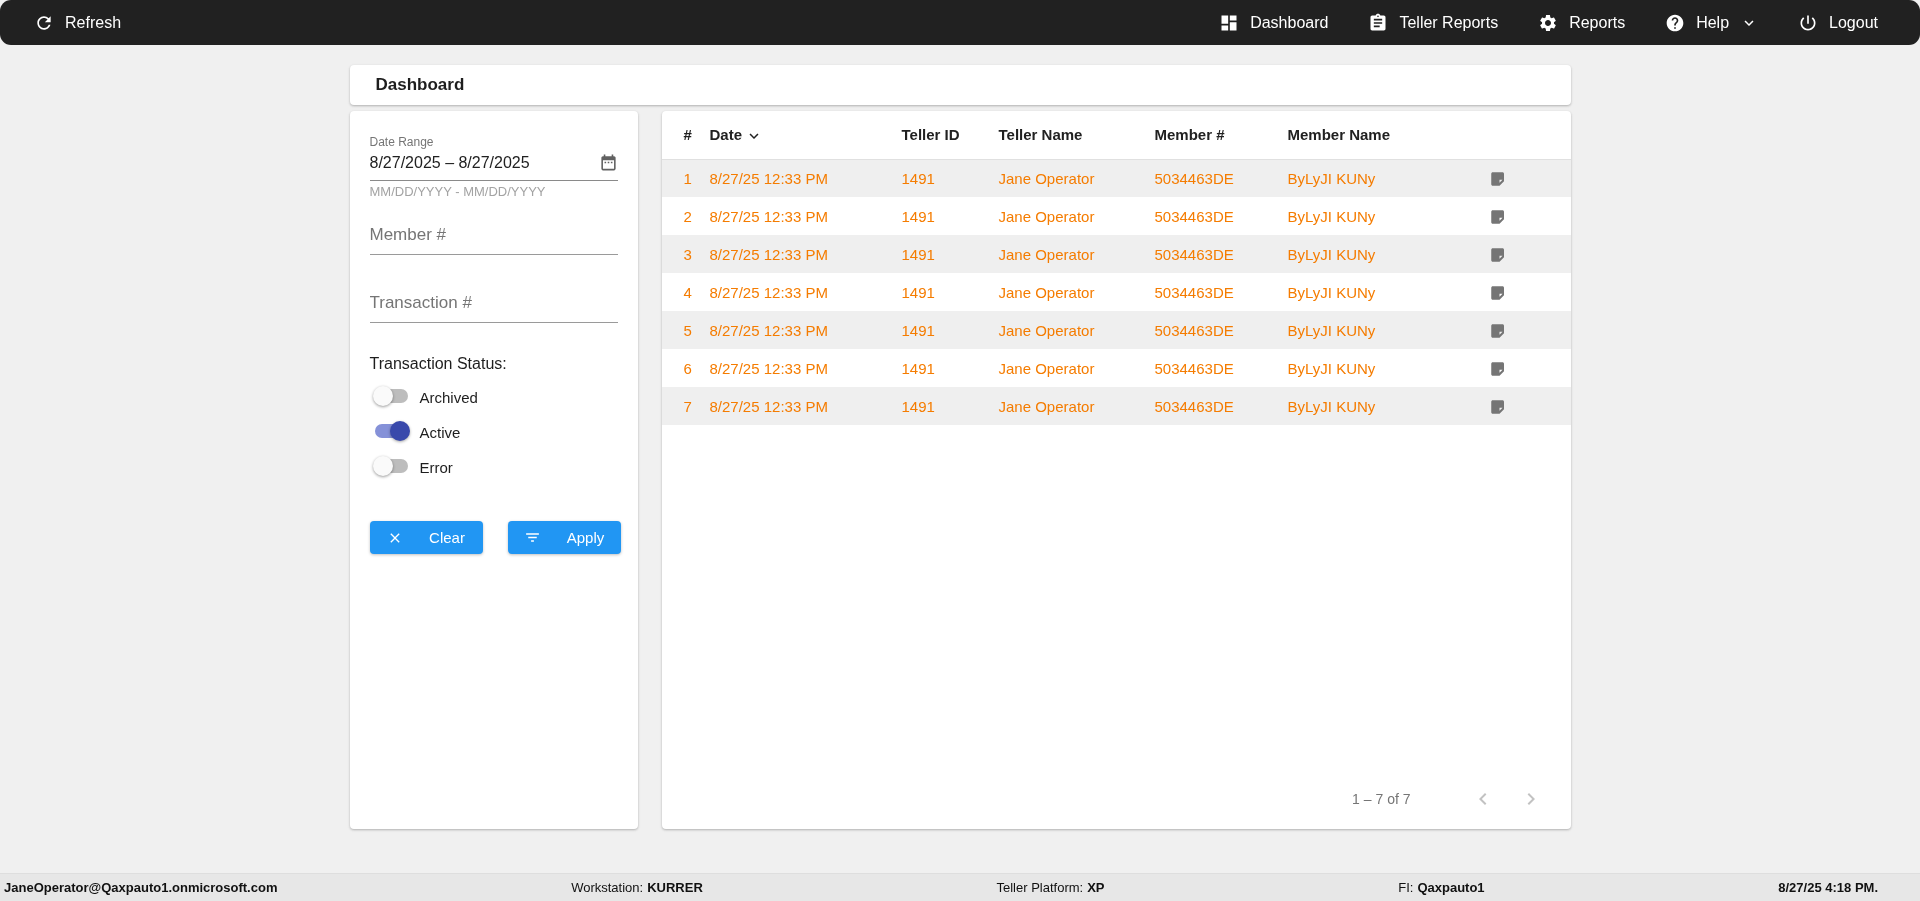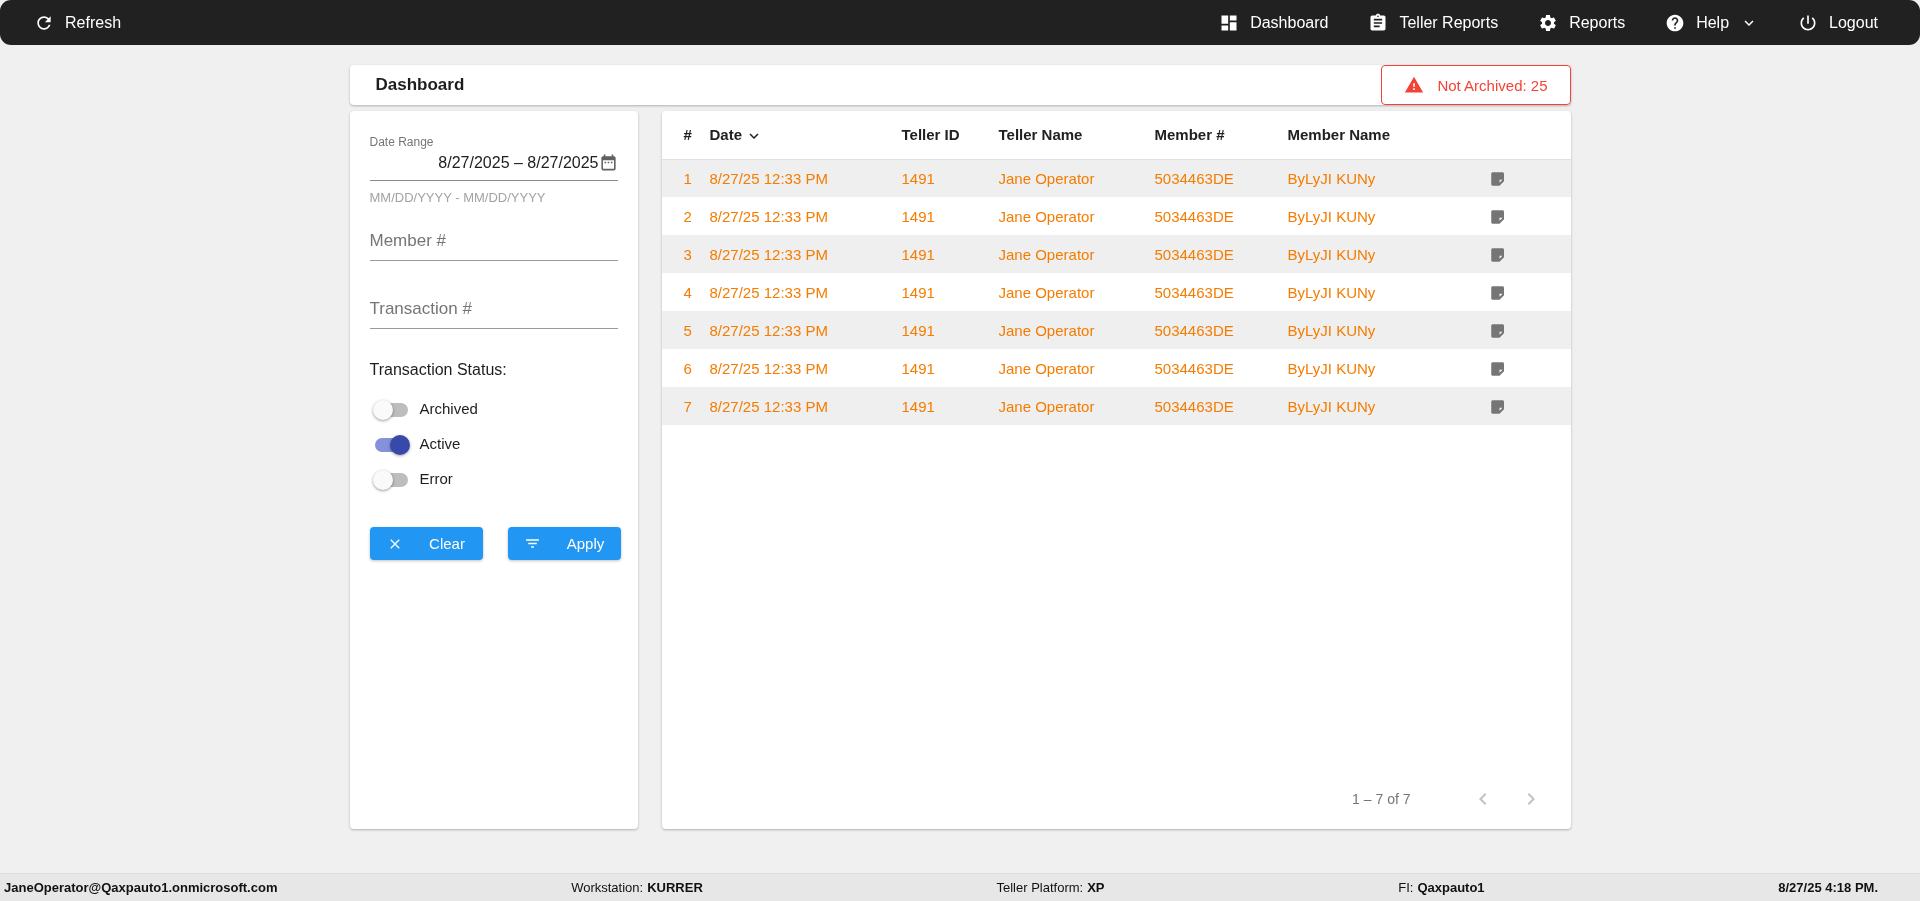--- a/index.html
+++ b/index.html
@@ -42,36 +42,36 @@
   .alert-badge {
     height: 100%; border: 1px solid #f44336; border-radius: 4px; background: #fff;
     display: flex; align-items: center; gap: 13px; padding: 0 22px;
     color: #f44336; font-size: 15px; cursor: pointer;
   }
   .panels { display: flex; gap: 24px; margin-top: 6px; }
   
   .filter-panel { width: 288px; height: 718px; padding: 24px 20px 0; flex: none; }
   .field-label { font-size: 12px; color: #757575; }
   .date-row {
-    display: flex; align-items: center; justify-content: flex-end;
+    display: flex; align-items: center; justify-content: space-between;
     border-bottom: 1px solid #8a8a8a; padding-bottom: 8px; margin-top: 4px;
   }
   .date-value { font-size: 16px; color: #212121; }
   .cal-btn { background: none; border: none; padding: 0; cursor: pointer; display: flex; }
-  .date-hint { font-size: 13px; color: #a3a3a3; margin-top: 9px; }
+  .date-hint { font-size: 13px; color: #a3a3a3; margin-top: 3px; }
   .text-field { margin-top: 22px; }
   .text-field input {
     width: 100%; border: none; border-bottom: 1px solid #9a9a9a; background: transparent;
     font-family: inherit; font-size: 17px; color: #212121; padding: 4px 0 9px; outline: none;
   }
   .text-field input::placeholder { color: #757575; opacity: 1; }
   .text-field.tx { margin-top: 34px; }
   .status-label { margin-top: 32px; font-size: 16px; color: #1e1e1e; }
   .toggles { margin-top: 16px; display: flex; flex-direction: column; gap: 13px; padding-left: 5px; }
-  .toggle-row { display: flex; align-items: flex-end; gap: 12px; height: 22px; cursor: pointer; }
+  .toggle-row { display: flex; align-items: flex-start; gap: 12px; height: 22px; cursor: pointer; }
   .switch { position: relative; width: 33px; height: 14px; border-radius: 7px; background: #bdbdbd; flex: none; }
   .switch::after {
     content: ""; position: absolute; top: -3px; left: -2px; width: 20px; height: 20px;
     border-radius: 50%; background: #fafafa; box-shadow: 0 1px 3px rgba(0,0,0,.4);
   }
   .toggle-row.on .switch { background: #8591d8; }
   .toggle-row.on .switch::after { left: 15px; background: #3949ab; box-shadow: 0 1px 3px rgba(0,0,0,.35); }
   .toggle-label { font-size: 15px; color: #1e1e1e; }
   .filter-buttons { display: flex; gap: 25px; margin-top: 40px; }
   .btn {
@@ -157,26 +157,20 @@
         </svg>
       <span>Logout</span>
     </button>
   </nav>
 </header>
 
 <main class="content">
   <div class="container">
     <div class="page-header card">
       <span class="page-title">Dashboard</span>
-      <div class="alert-badge">
-        <svg width="20" height="20" viewBox="0 0 24 24">
-            <path fill="#f44336" fill-rule="evenodd" d="M1 21h22L12 2 1 21zm12-3h-2v-2h2v2zm0-4h-2v-4h2v4z"></path>
-          </svg>
-        <span>Not Archived: 25</span>
-      </div>
     </div>
 
     <div class="panels">
       <aside class="filter-panel card">
         <div class="field-label">Date Range</div>
         <div class="date-row">
           <span class="date-value">8/27/2025 – 8/27/2025</span>
           <button class="cal-btn">
             <svg width="19" height="19" viewBox="0 0 24 24">
                 <path fill="#616161" fill-rule="evenodd" d="M9 11H7v2h2v-2zm4 0h-2v2h2v-2zm4 0h-2v2h2v-2zm2-7h-1V2h-2v2H8V2H6v2H5c-1.11 0-1.99.9-1.99 2L3 20c0 1.1.89 2 2 2h14c1.1 0 2-.9 2-2V6c0-1.1-.9-2-2-2zm0 16H5V9h14v11z"></path>

